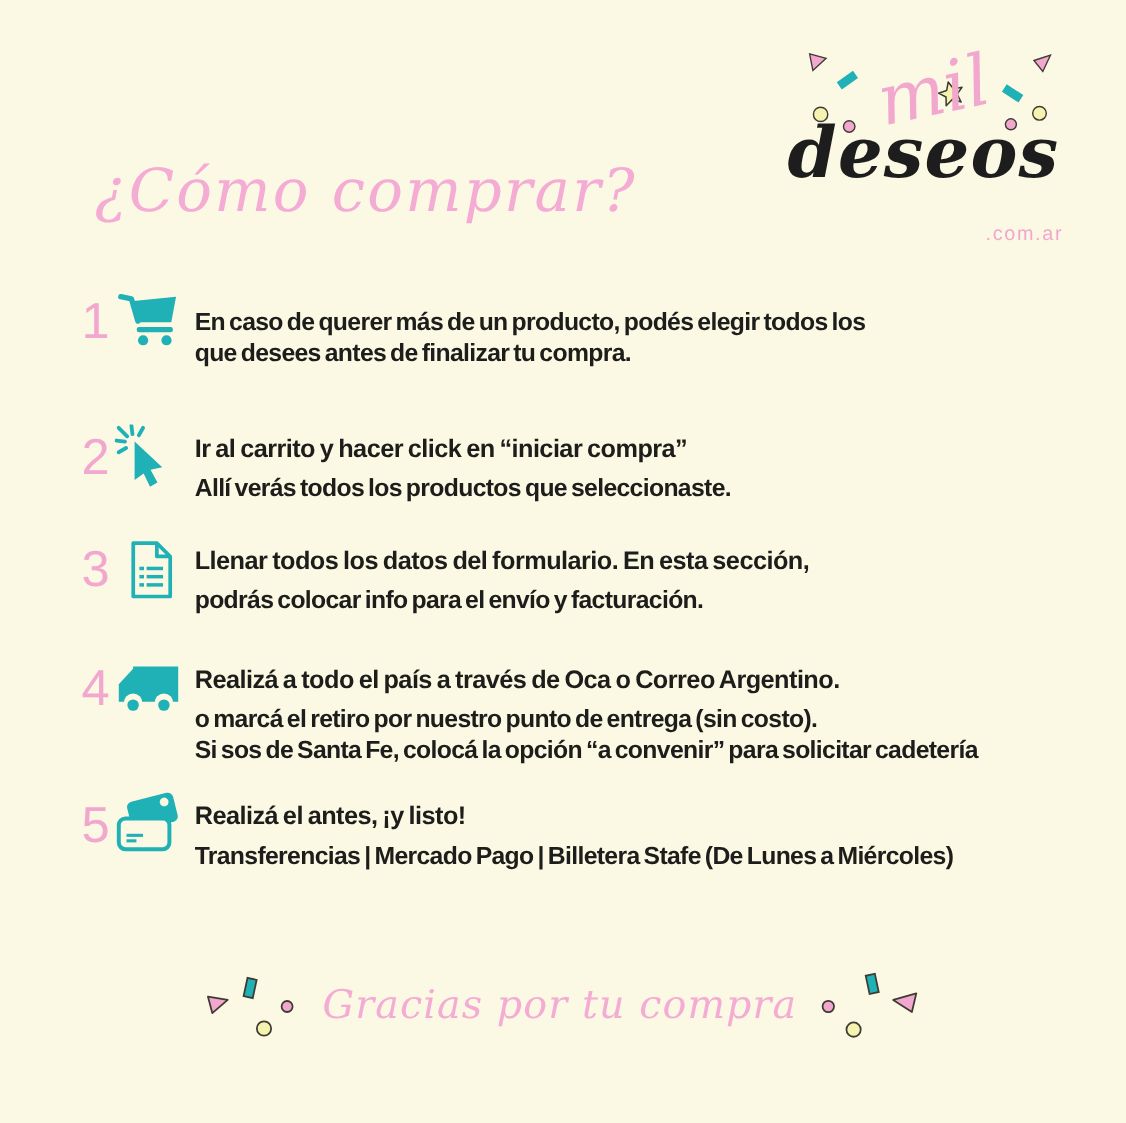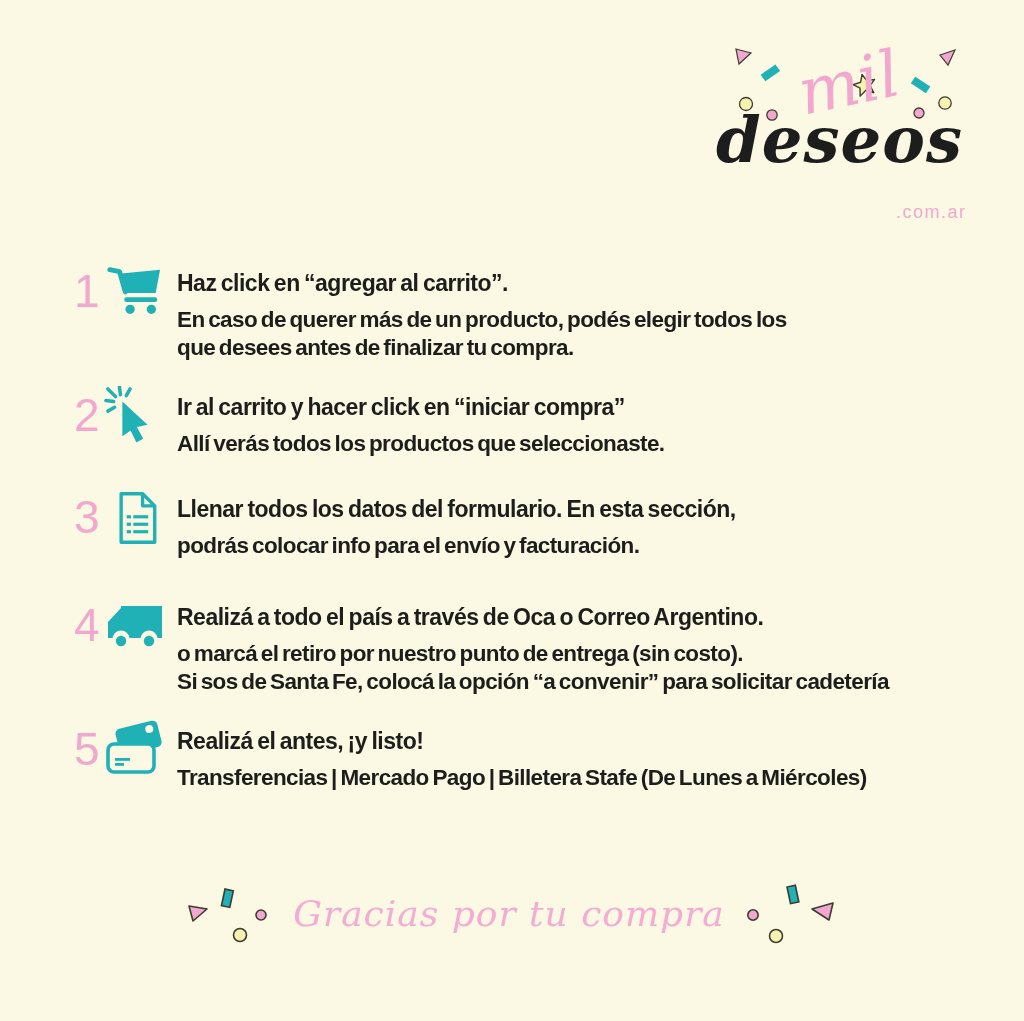--- a/index.html
+++ b/index.html
@@ -73,20 +73,21 @@
     display:flex;align-items:center;justify-content:center;gap:16px;
   }
   .footer-message{font-size:36px;letter-spacing:1px;}
   .icon-svg{display:block;}
 </style>
 </head>
 <body>
 
 <div class="canvas">
 
+  <h1 class="script page-heading">¿Cómo comprar?</h1>
 
   <div class="logo">
     <svg class="logo-confetti" width="306" height="200" viewBox="0 0 306 200">
       <g>
           <polygon points="36,17 51,21 39,32" fill="var(--pink)" stroke="var(--outline)" stroke-width="1.2"></polygon>
         </g>
       <g transform="translate(63,46) rotate(-35)">
           <rect x="0" y="-4" width="18" height="8" fill="var(--teal)"></rect>
         </g>
       <g>
@@ -121,21 +122,20 @@
     <div class="step-icon">
       <svg class="icon-svg" width="58" height="56" viewBox="0 0 60 56">
         <path d="M6 7 L16 9 L22 30" fill="none" stroke="var(--teal)" stroke-width="5" stroke-linecap="round" stroke-linejoin="round"></path>
         <polygon points="18,11 58,7 53.5,31 22,31" fill="var(--teal)"></polygon>
         <rect x="21" y="35.5" width="34" height="5" rx="2.2" fill="var(--teal)"></rect>
         <circle cx="27" cy="48" r="4.8" fill="var(--teal)"></circle>
         <circle cx="49" cy="48" r="4.8" fill="var(--teal)"></circle>
       </svg>
     </div>
     <div class="step-text">
-      <div class="step-title">Haz click en “agregar al carrito”.</div>
       <div class="step-desc">
         <div class="line">En caso de querer más de un producto, podés elegir todos los</div>
         <div class="line">que desees antes de finalizar tu compra.</div>
       </div>
     </div>
   </div>
 
   <div class="step" style="top:386px">
     <div class="step-num">2</div>
     <div class="step-icon">

